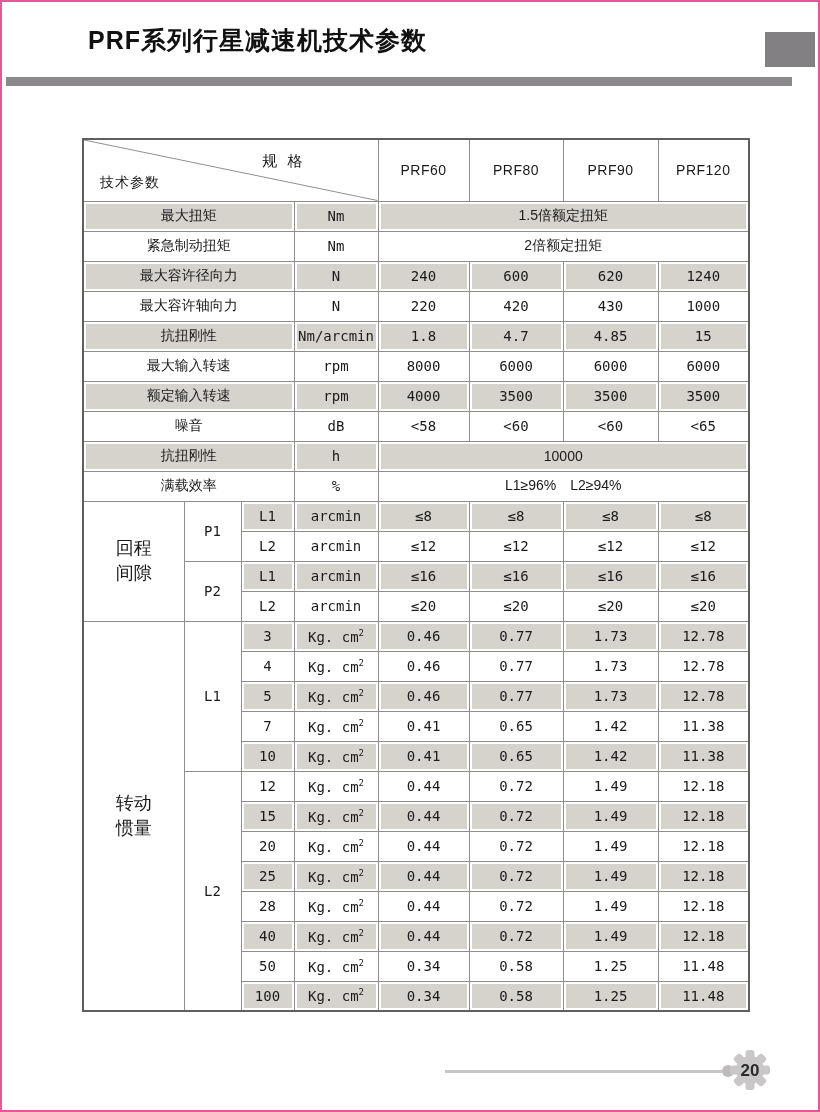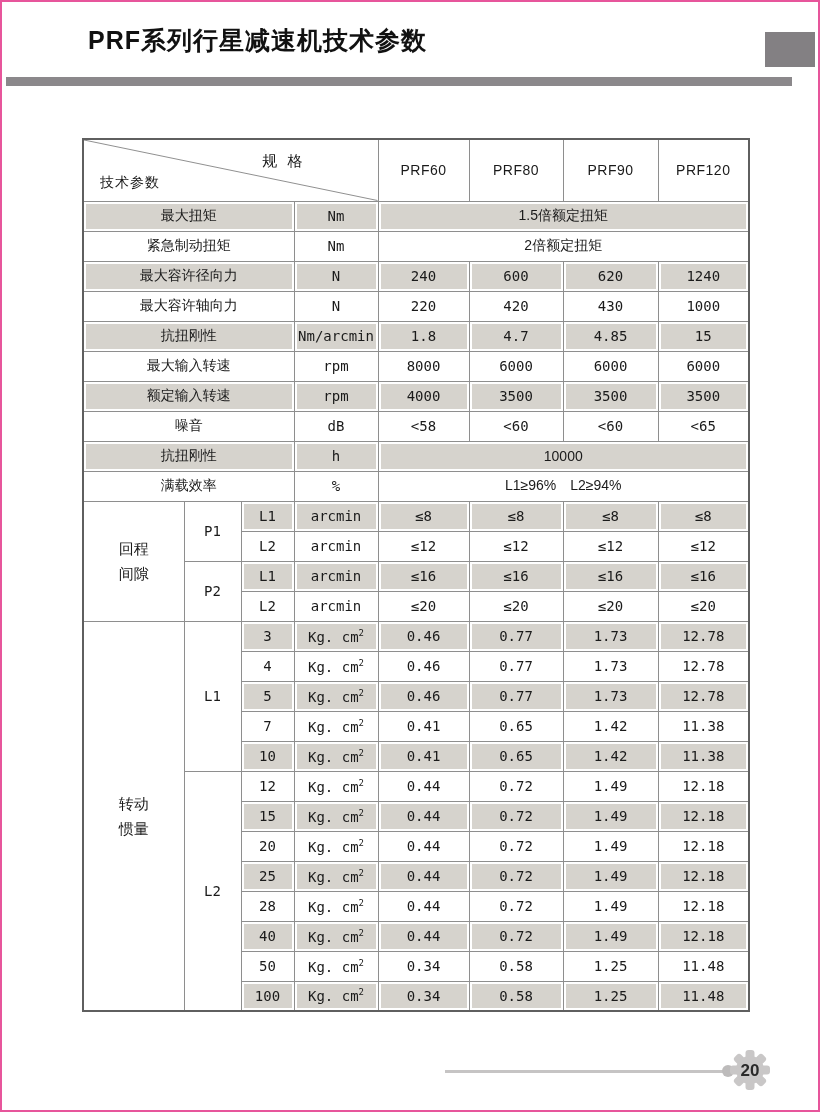--- a/index.html
+++ b/index.html
@@ -14,21 +14,21 @@
   table.spec{position:absolute;left:82px;top:138px;width:666px;
              border-collapse:collapse;table-layout:fixed;border:2px solid #5f5f5f;}
   .spec td{border:1px solid #8e8e8e;text-align:center;vertical-align:middle;
            padding:0;height:30px;box-sizing:border-box;font-size:14px;
            overflow:hidden;white-space:nowrap;}
   .spec .hrow td{height:62px;background:#ffffff;}
   .model{font-size:15px;font-family:"Liberation Sans",sans-serif;letter-spacing:.5px;}
   .cn{font-size:14px;}
   .mono{font-family:"DejaVu Sans Mono","Liberation Mono",monospace;font-size:13.5px;}
   .g{background:#d6d3cd;box-shadow:inset 0 0 0 2px #ffffff;}
-  .grp div{line-height:25px;font-size:15px;}
+  .grp div{line-height:25px;font-size:18px;}
   .diag{position:relative;}
   .diag svg{position:absolute;inset:0;width:100%;height:100%;display:block;}
   .diag-top{position:absolute;right:72px;top:12px;font-size:15px;letter-spacing:3px;}
   .diag-bottom{position:absolute;left:16px;bottom:9px;font-size:14px;letter-spacing:1px;}
   sup{font-size:9px;}
 
   .pline{position:absolute;left:445px;top:1070px;width:282px;height:3px;background:#c6c4c4;}
   .pdot{position:absolute;left:722px;top:1065px;width:12px;height:12px;border-radius:50%;background:#bdbbbb;}
   .pbadge{position:absolute;left:728px;top:1048px;width:44px;height:44px;}
   .pbadge text{font-family:"Liberation Sans",sans-serif;font-weight:bold;}

